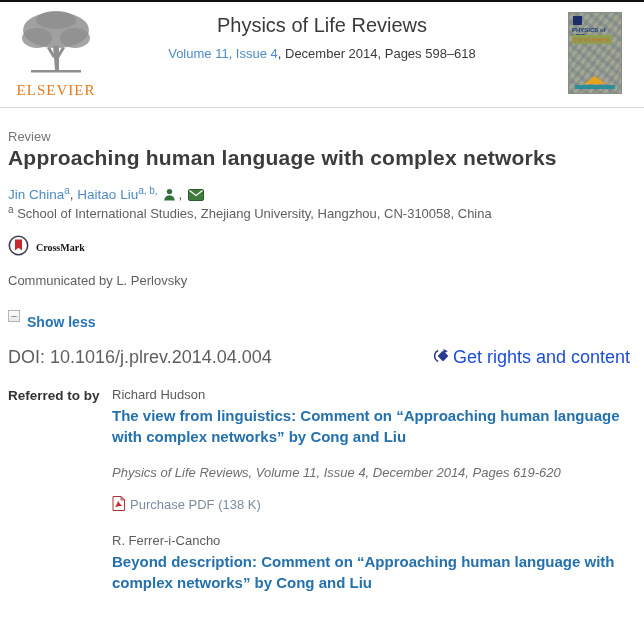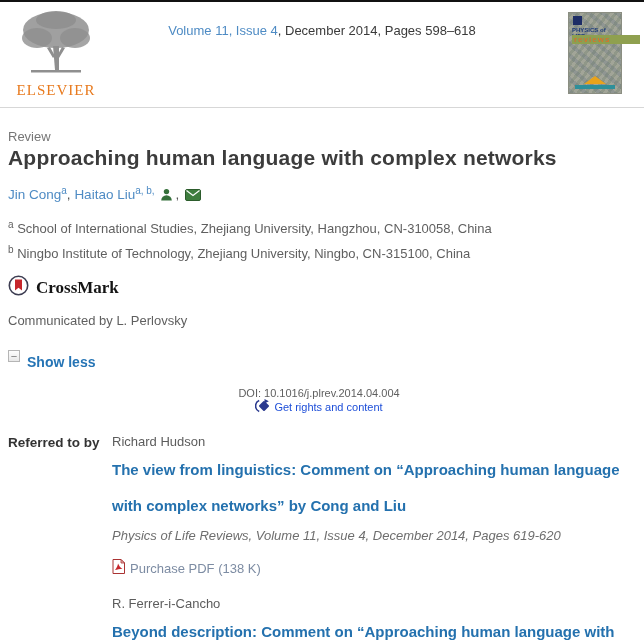--- a/index.html
+++ b/index.html
@@ -28,68 +28,68 @@
     position:absolute; right:22px; top:10px; width:54px; height:82px;
     background:
       repeating-linear-gradient(127deg, rgba(90,110,90,.25) 0 3px, rgba(0,0,0,0) 3px 6px),
       repeating-linear-gradient(40deg, rgba(60,80,120,.18) 0 4px, rgba(0,0,0,0) 4px 9px),
       #a2a598;
     border:1px solid #8b8e82;
   }
   .cover-corner { position:absolute; left:4px; top:3px; width:9px; height:9px; background:#1d2d66; }
   .cover-t1 { position:absolute; left:3px; top:14px; width:48px; font-size:6px; font-weight:bold; color:#1d3a7a; letter-spacing:0; }
   .cover-t2 {
-    position:absolute; left:3px; top:22px; width:68px; height:9px;
+    position:absolute; left:3px; top:22px; width:40px; height:9px;
     background:#8fa04f; color:#e8731c; font-size:8px; font-weight:bold;
     letter-spacing:1px; line-height:9px; padding-left:2px;
     text-shadow:0 0 1px #2e9aa8;
   }
   .cover-tri {
     position:absolute; left:50%; bottom:9px; transform:translateX(-50%);
     width:0; height:0; border-left:11px solid transparent; border-right:11px solid transparent;
     border-bottom:8px solid #e8a31c;
   }
   .cover-band { position:absolute; left:6px; bottom:4px; right:6px; height:4px; background:#2e8f9a; }
   .divider { border:none; border-top:1px solid #d7d7d7; margin-top:8px; }
   
   .content { padding:0 14px 0 8px; }
   .review-label { color:#767676; font-size:13px; margin-top:21px; }
   .article-title { font-size:21px; font-weight:bold; color:#3c3c3c; margin-top:2px; letter-spacing:.2px; }
   .authors { margin-top:14px; font-size:13.5px; color:#4e8bc4; }
   .authors a { color:#4e8bc4; text-decoration:none; }
   .authors sup { font-size:10px; }
   .authors .sep { color:#555; }
   .inline-icon { display:inline-block; vertical-align:-2px; margin:0 2px; }
-  .affil { color:#5f5f5f; font-size:13px; margin-top:15px; }
+  .affil { color:#5f5f5f; font-size:13px; }
   .affil + .affil { margin-top:8px; }
   .affil sup { font-size:10px; }
   .dates { color:#5f5f5f; font-size:13px; margin-top:16px; }
   .crossmark { margin-top:14px; display:flex; align-items:center; gap:7px; }
-  .crossmark-label { font-family:"Liberation Serif", serif; font-weight:bold; font-size:17px; color:#141414; }
+  .crossmark-label { font-family:"Liberation Serif", serif; font-weight:bold; font-size:10px; color:#141414; }
   .communicated { color:#5f5f5f; font-size:13px; margin-top:13px; }
   .showless { margin-top:14px; display:flex; align-items:center; gap:7px; font-size:14px; }
   .showless a { color:#2574b5; font-weight:bold; text-decoration:none;margin-top:12px; }
   .minus-box {
     width:12px; height:12px; border:1px solid #b5b5b5; background:linear-gradient(#fdfdfd,#e8e8e8);
     color:#777; font-size:11px; line-height:10px; text-align:center; display:inline-block;
   }
-  .doi-row { margin-top:17px; display:flex; justify-content:space-between; align-items:center; font-size:11px;flex-direction:column; }
+  .doi-row { margin-top:17px; display:flex; justify-content:space-between; align-items:center; font-size:18px; }
   .doi { color:#5f5f5f; }
   .rights { color:#1d4ed8; text-decoration:none; display:flex; align-items:center; gap:5px; }
   
   .referred { display:flex; margin-top:19px; }
   .ref-label { width:104px; flex:none; font-size:13.5px; font-weight:bold; color:#333; padding-top:1px; }
   .ref-items { flex:1; max-width:530px; }
   .ref-item + .ref-item { margin-top:19px; }
   .ref-author { color:#5c5c5c; font-size:13px; }
   .ref-title {
     display:block; color:#2471ae; font-weight:bold; font-size:15px;
-    line-height:36px; text-decoration:none; margin-top:3px;
-  }
-  .ref-source { color:#6e6e6e; font-style:italic; font-size:13px; margin-top:4px; }
+    line-height:21px; text-decoration:none; margin-top:3px;
+  }
+  .ref-source { color:#6e6e6e; font-style:italic; font-size:13px; margin-top:18px; }
   .ref-pdf { margin-top:16px; font-size:13px; color:#7d8ca3; text-decoration:none; display:flex; align-items:center; gap:5px; }
 </style>
 </head>
 <body>
 
 <div class="header">
   <div class="logo">
     <span>
       <svg width="74" height="72" viewBox="0 0 74 72">
         <g fill="#8f8f8f">
@@ -101,57 +101,57 @@
           <path d="M28 40 L34 50 L36 48 L31 39 Z"></path>
           <path d="M46 40 L40 50 L38 48 L43 39 Z"></path>
           <rect x="12" y="62" width="50" height="2.5"></rect>
         </g>
       </svg>
     </span>
     <div class="logo-text">ELSEVIER</div>
   </div>
 
   <div class="head-center">
+    <div class="journal-title">Physics of Life Reviews</div>
     <div class="issue-line"><a href="#">Volume 11, Issue 4</a><span>, December 2014, Pages 598–618</span></div>
   </div>
 
   <div class="cover">
     <div class="cover-corner"></div>
     <div class="cover-t1">PHYSICS of LIFE</div>
     <div class="cover-t2">reviews</div>
     <div class="cover-tri"></div>
     <div class="cover-band"></div>
   </div>
 </div>
 
 <hr class="divider">
 
 <div class="content">
   <div class="review-label">Review</div>
 
   <h1 class="article-title">Approaching human language with complex networks</h1>
 
   <div class="authors">
-    <a href="#"><span>Jin Cong</span><sup>a</sup></a><span class="sep">, </span><a href="#"><span>Haitao Liu</span><sup>a, b,</sup></a>
+    <a href="#"><span>Jin China</span><sup>a</sup></a><span class="sep">, </span><a href="#"><span>Haitao Liu</span><sup>a, b,</sup></a>
     <span class="inline-icon">
       <svg width="13" height="13" viewBox="0 0 13 13">
         <circle cx="6.5" cy="3.6" r="2.7" fill="#35703a"></circle>
         <path d="M1.2 12.5 a5.3 5.3 0 0 1 10.6 0 Z" fill="#35703a"></path>
       </svg>
     </span><span class="sep">,</span>
     <span class="inline-icon">
       <svg width="16" height="12" viewBox="0 0 16 12">
         <rect x="0.5" y="0.5" width="15" height="11" rx="1.5" fill="#3e7d3e" stroke="#2c5c2c"></rect>
         <path d="M1.5 1.5 L8 6.5 L14.5 1.5" fill="none" stroke="#ffffff" stroke-width="1.2"></path>
       </svg>
     </span>
   </div>
 
   <div class="affil"><sup>a</sup> <span>School of International Studies, Zhejiang University, Hangzhou, CN-310058, China</span></div>
-  <div class="affil"><sup>b</sup> <span>Ningbo Institute of Technology, Zhejiang University, Ningbo, CN-315100, China</span></div>
 
 
   <div class="crossmark">
     <span>
       <svg width="21" height="21" viewBox="0 0 21 21">
         <circle cx="10.5" cy="10.5" r="9.2" fill="#ffffff" stroke="#3d3d52" stroke-width="1.6"></circle>
         <path d="M7 4.5 h7 v11 l-3.5 -2.8 -3.5 2.8 Z" fill="#c6262c"></path>
       </svg>
     </span>
     <span class="crossmark-label">CrossMark</span>

